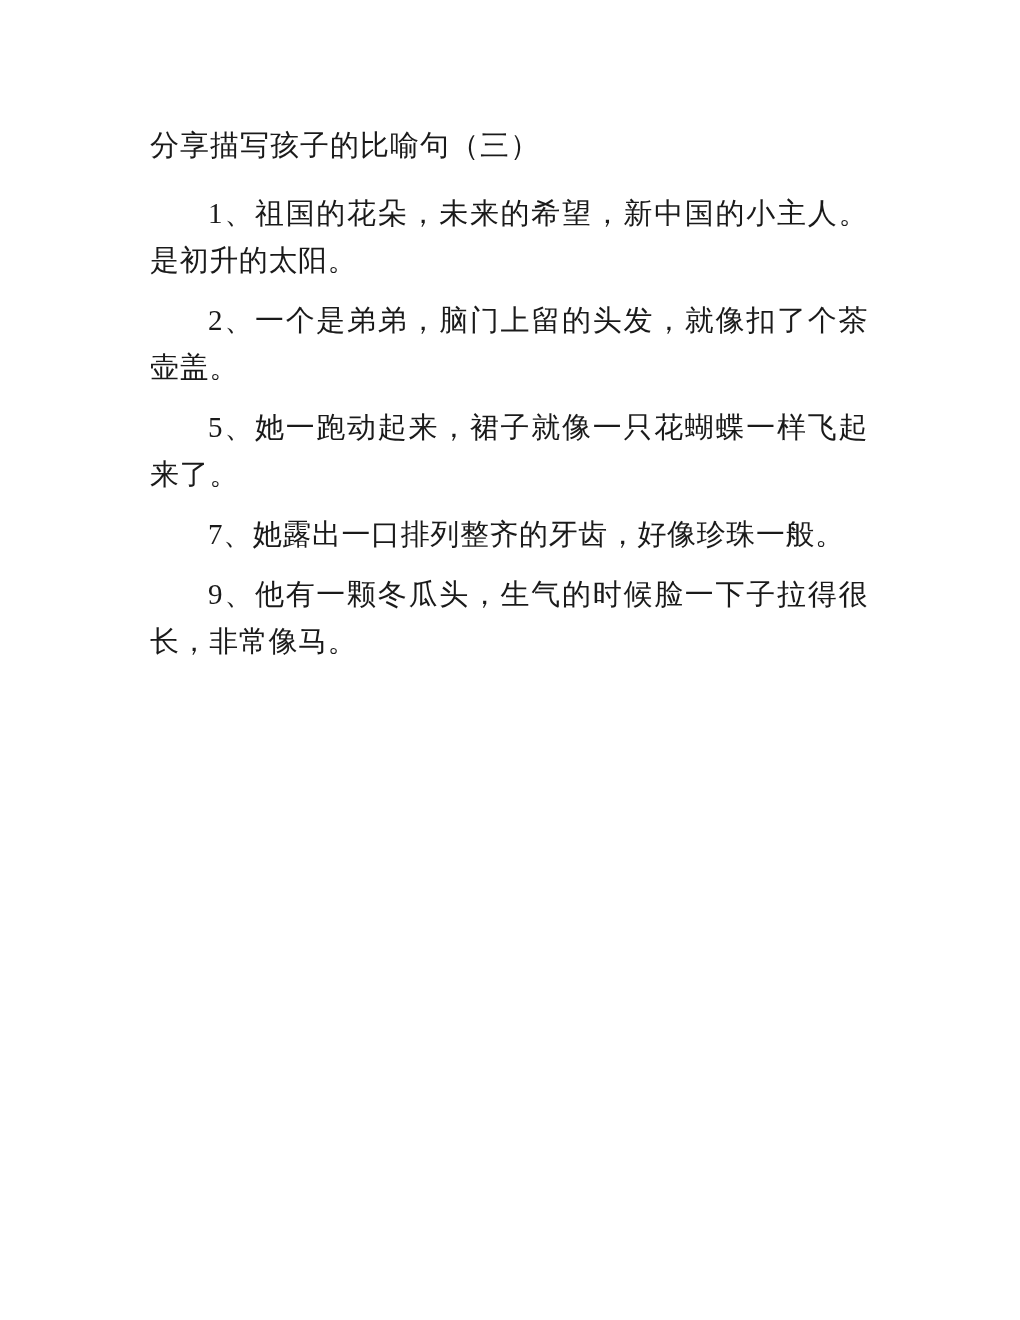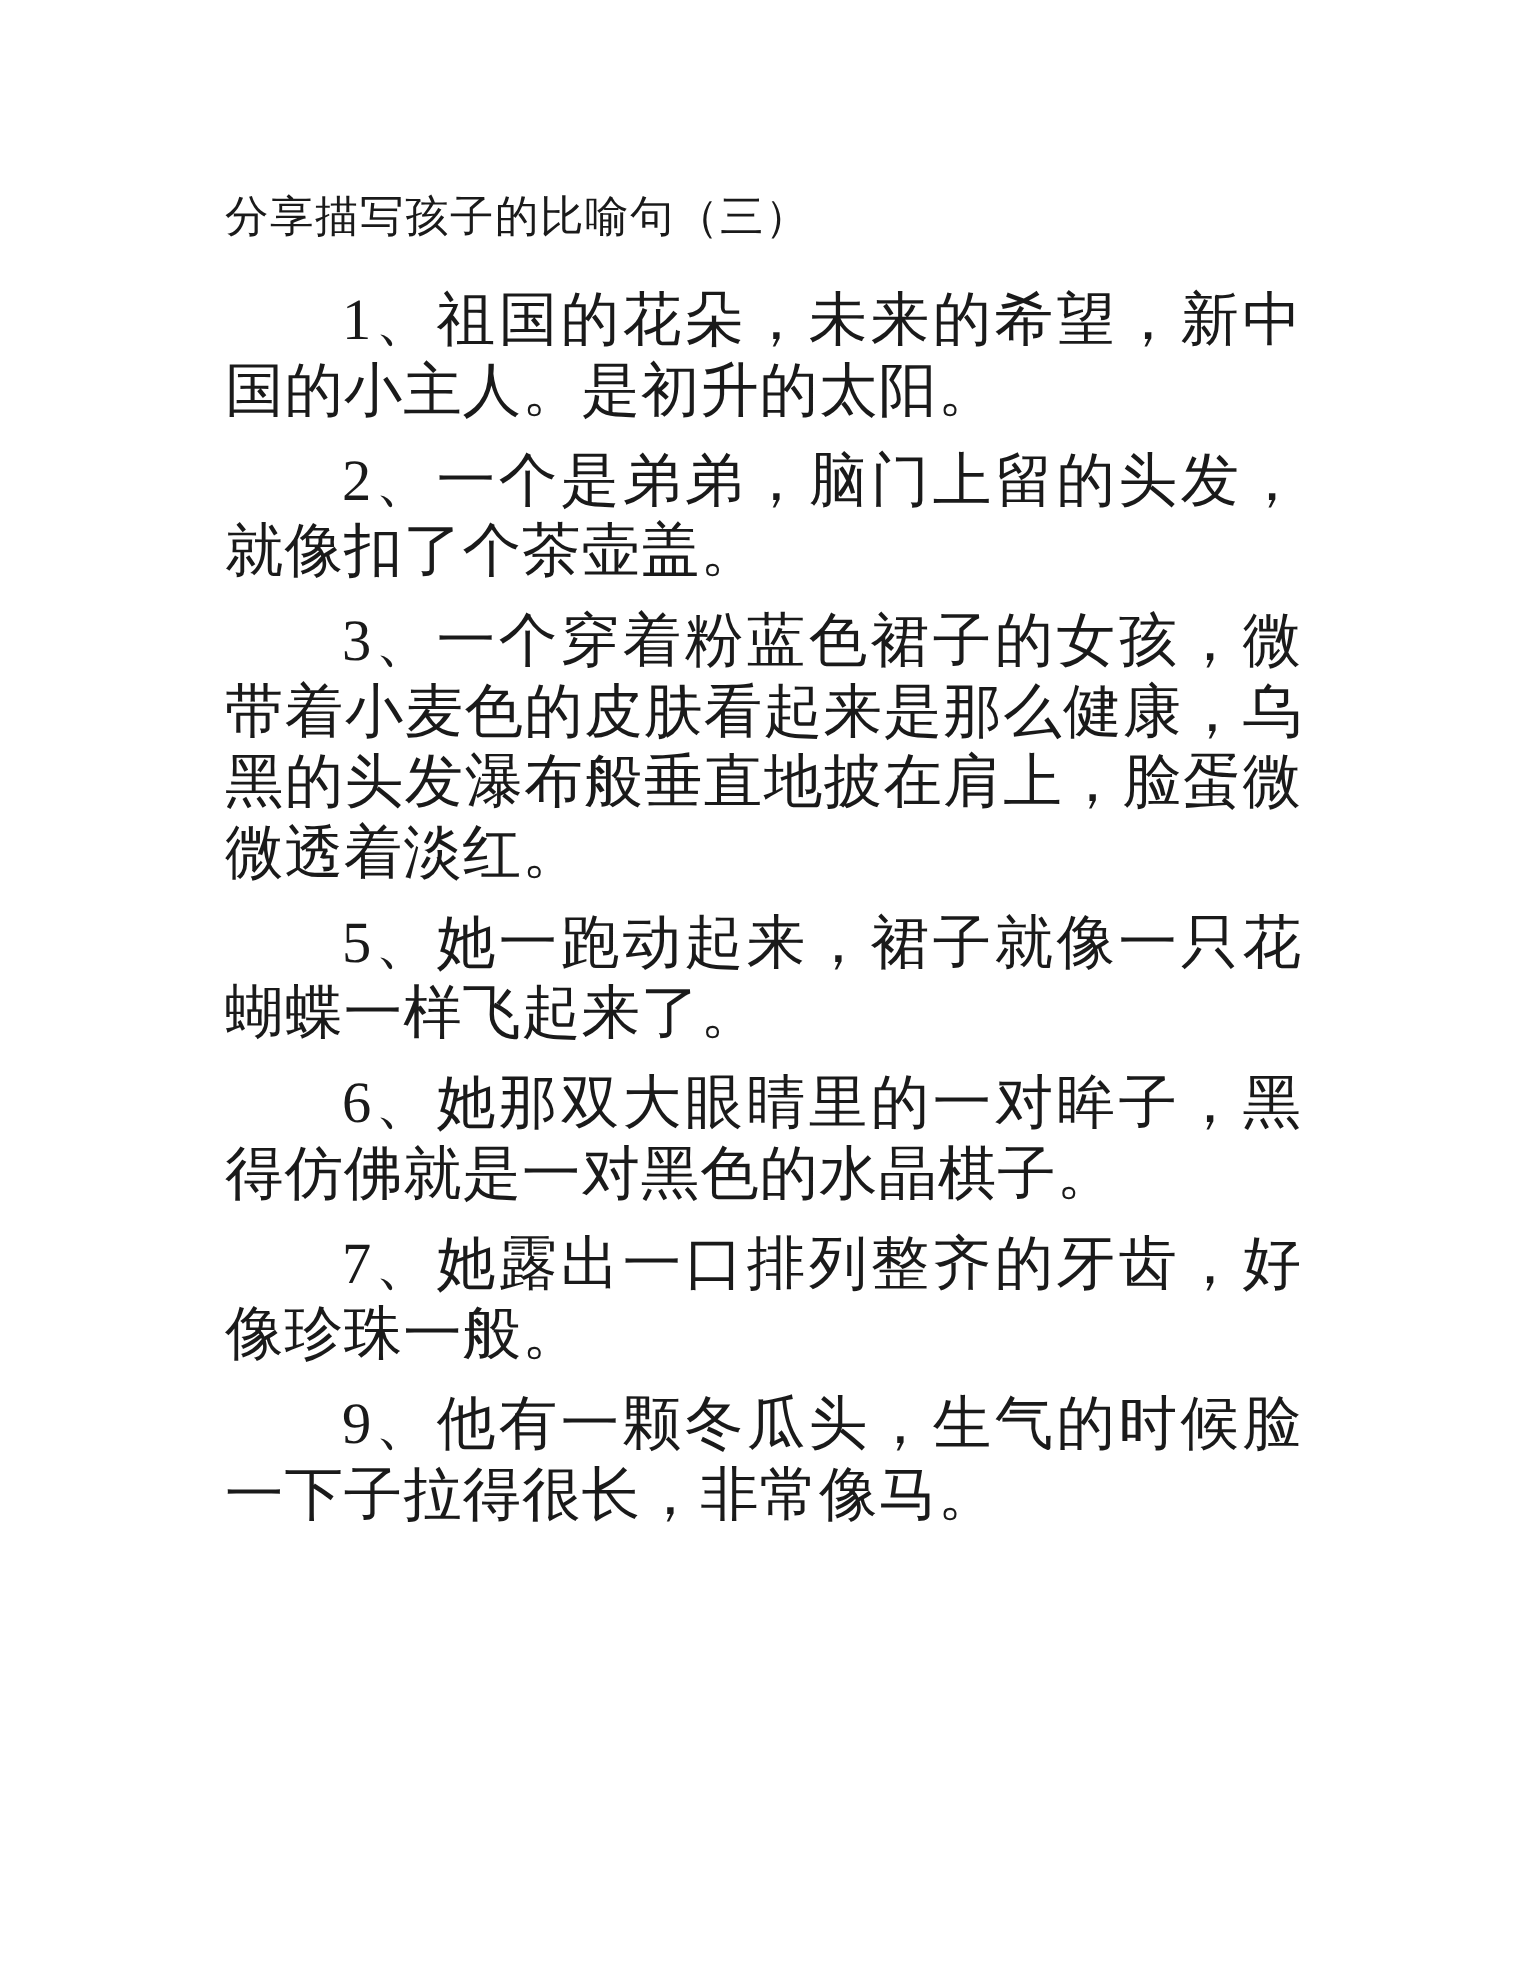--- a/index.html
+++ b/index.html
@@ -23,37 +23,35 @@
     }
     .doc-title {
       font-size: 29px;
       font-weight: normal;
       line-height: 47px;
       margin: 0 0 21px 0;
       letter-spacing: 1px;
       white-space: nowrap;
     }
     .para {
-      font-size: 39px;
+      font-size: 29px;
       line-height: 47px;
       margin: 0 0 13px 0;
       text-indent: 2em;
       text-align: justify;
       text-justify: inter-ideograph;
       letter-spacing: 0.6px;
     }
     .para.extra-space-before {
     }
   </style>
 </head>
 <body>
 
 <div class="page">
   <h1 class="doc-title">分享描写孩子的比喻句（三）</h1>
 
   <p class="para">1、祖国的花朵，未来的希望，新中国的小主人。是初升的太阳。</p>
   <p class="para">2、一个是弟弟，脑门上留的头发，就像扣了个茶壶盖。</p>
-  <p class="para">3、一个穿着粉蓝色裙子的女孩，微带着小麦色的皮肤看起来是那么健康，乌黑的头发瀑布般垂直地披在肩上，脸蛋微微透着淡红。</p>
   <p class="para">5、她一跑动起来，裙子就像一只花蝴蝶一样飞起来了。</p>
-  <p class="para">6、她那双大眼睛里的一对眸子，黑得仿佛就是一对黑色的水晶棋子。</p>
   <p class="para">7、她露出一口排列整齐的牙齿，好像珍珠一般。</p>
   <p class="para extra-space-before">9、他有一颗冬瓜头，生气的时候脸一下子拉得很长，非常像马。</p>
 </div>
 
 </body></html>

